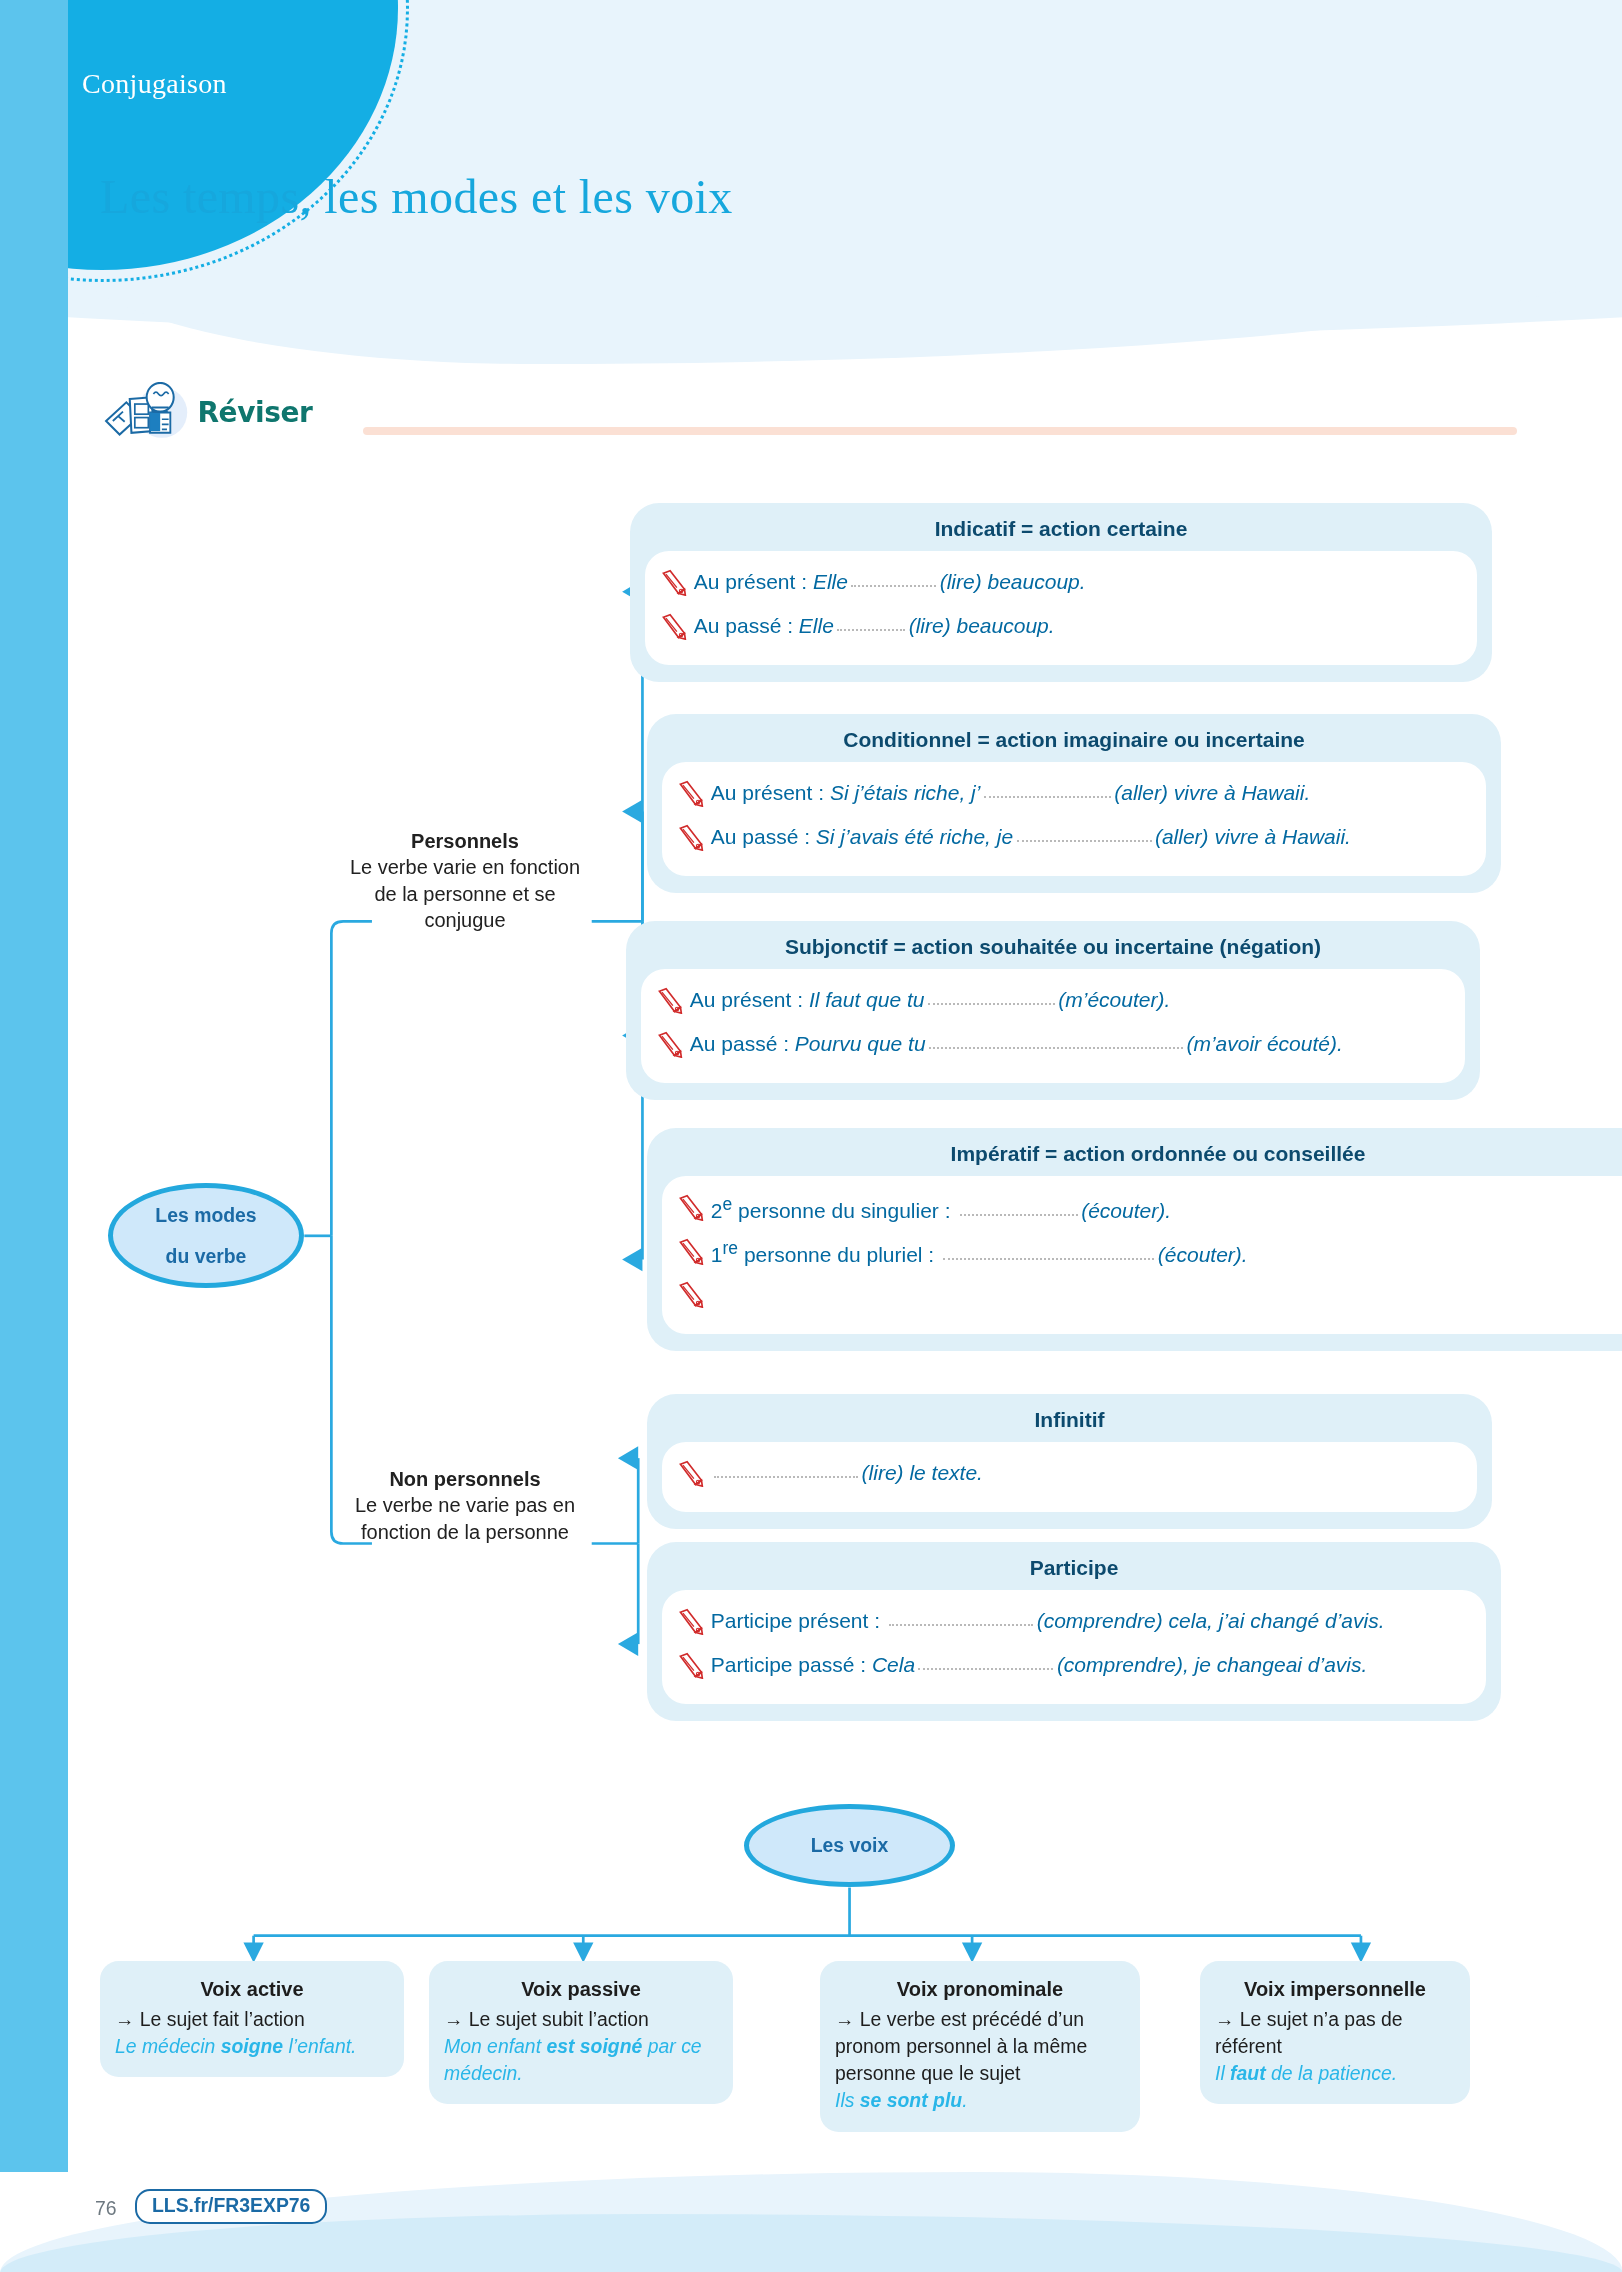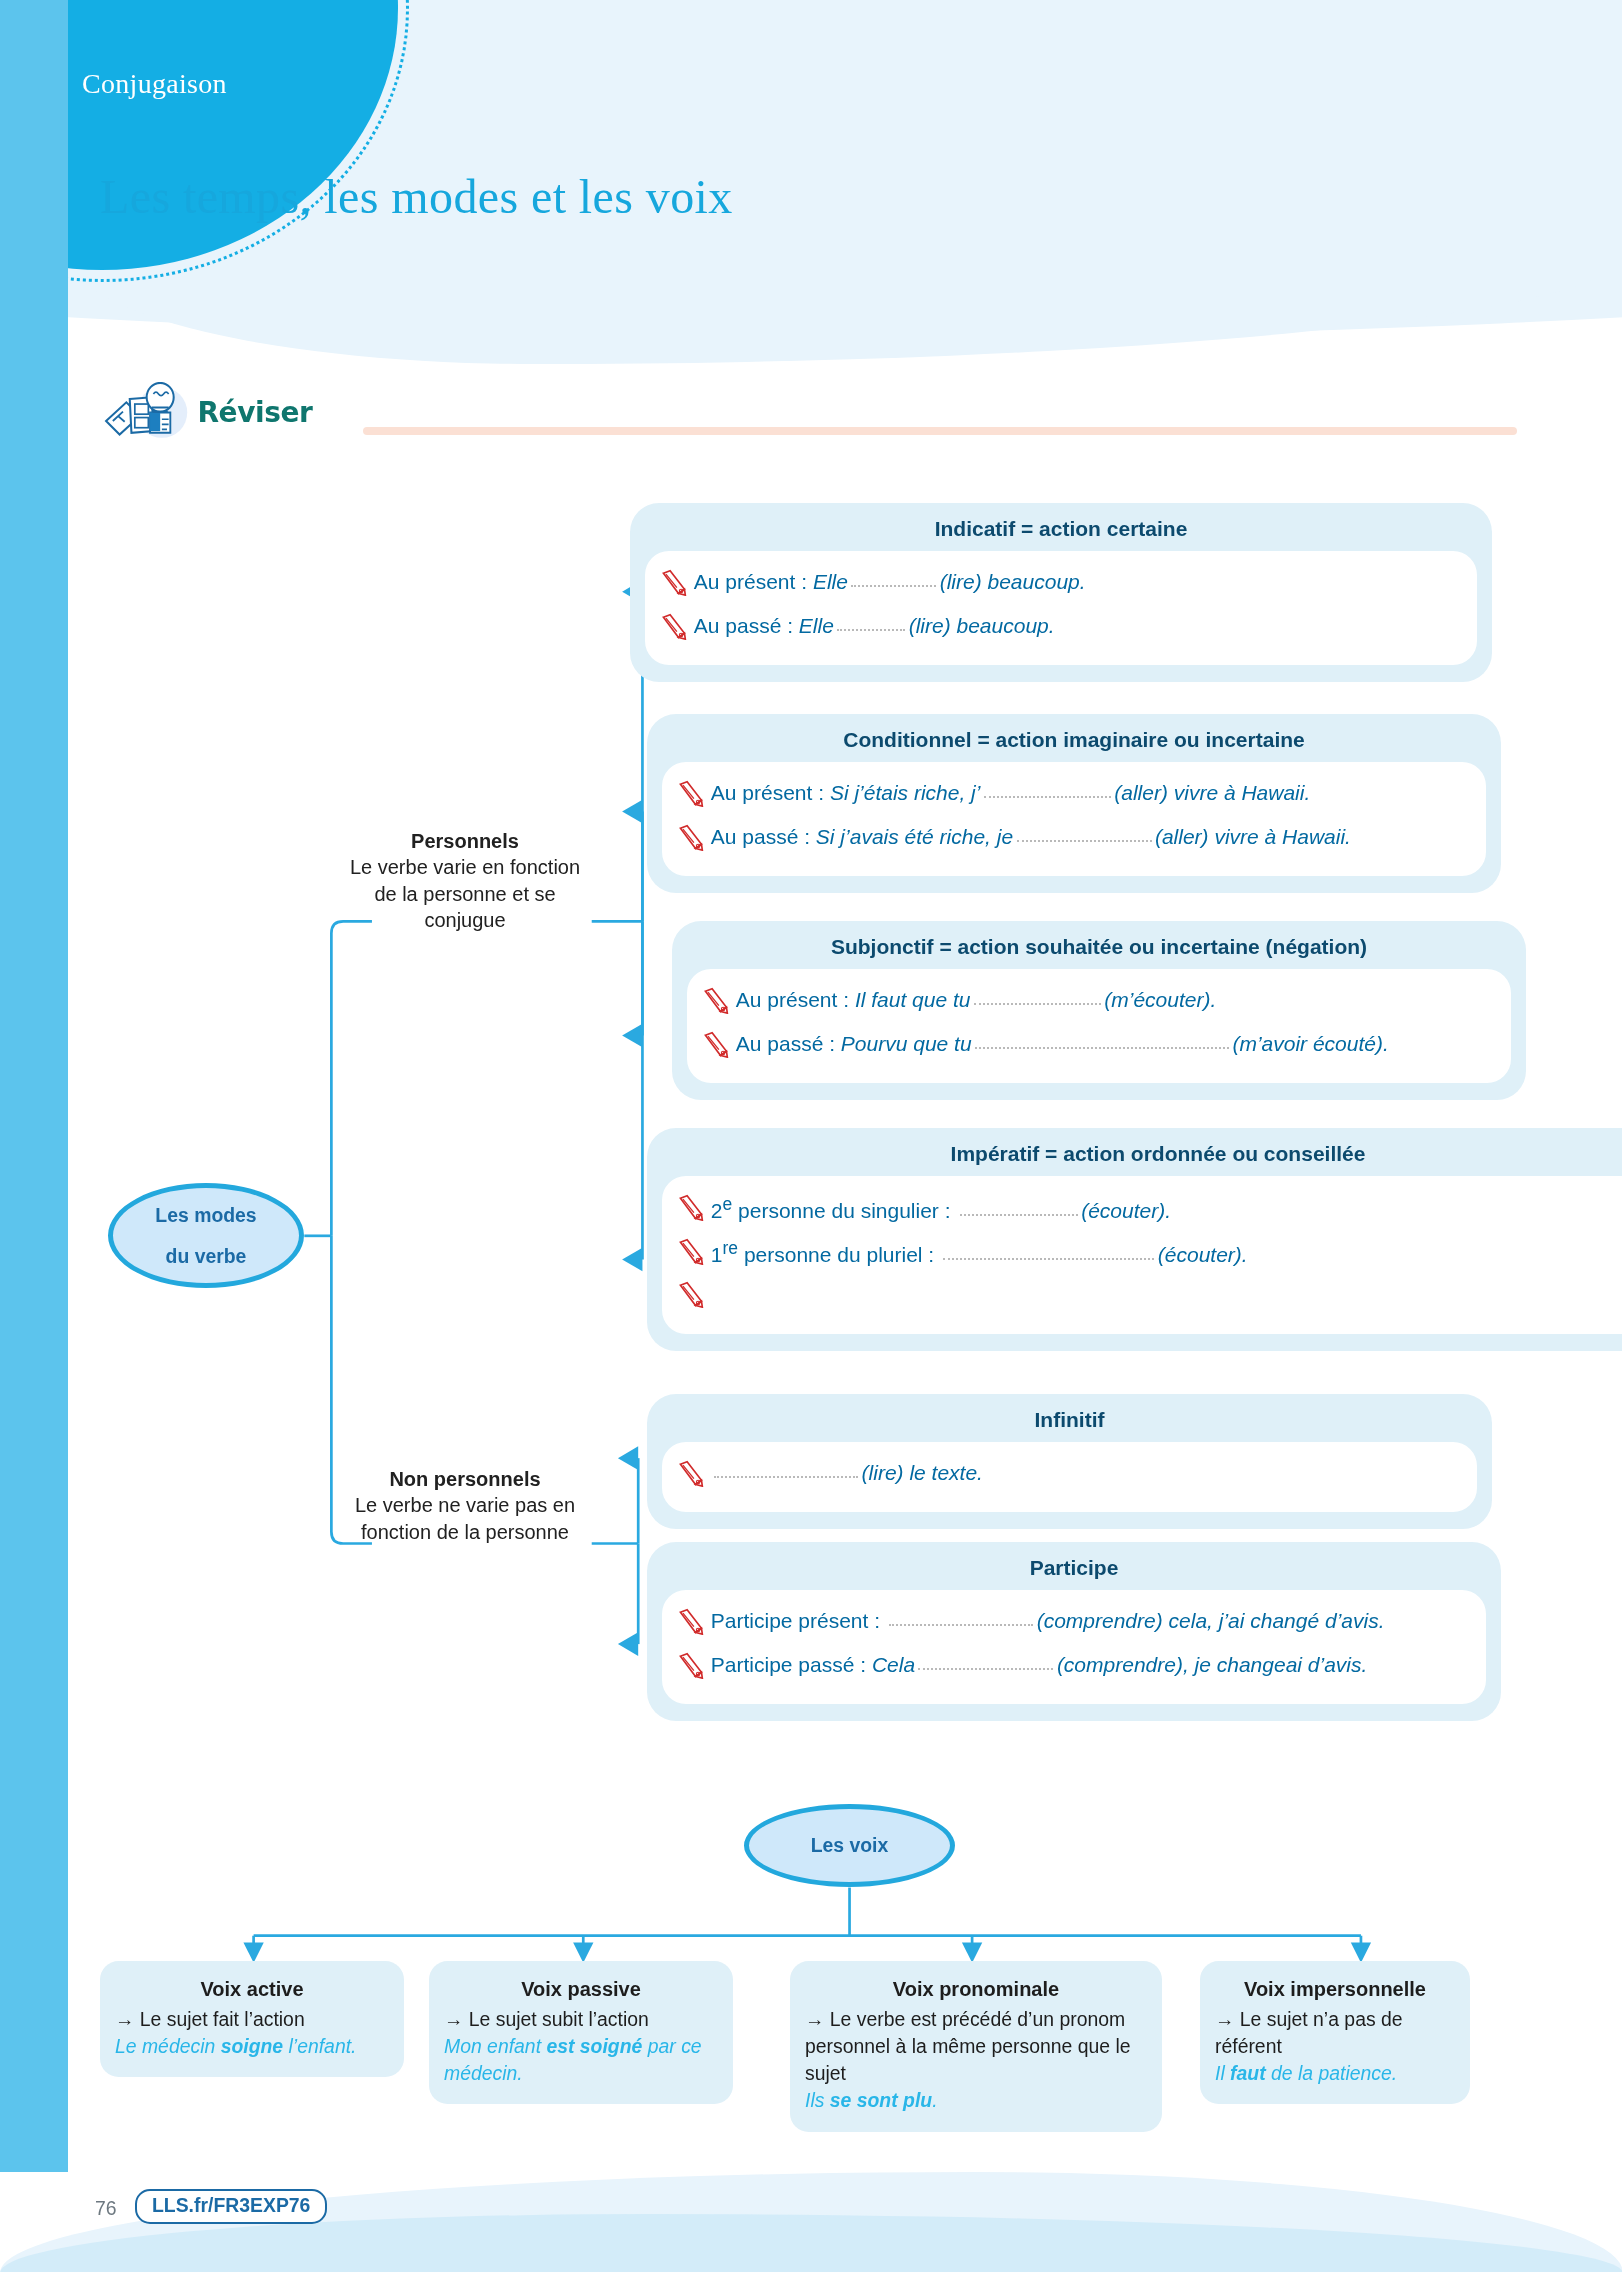--- a/index.html
+++ b/index.html
@@ -170,21 +170,21 @@
   .ex-text i { font-style: italic; }
   .dots {
     display: inline-block;
     border-bottom: 2.5px dotted #b9b9b9;
     vertical-align: 2.5px;
     margin: 0 3.4px;
   }
 
   #card-indicatif   { left: 630px; top: 503px;  width: 862px; }
   #card-conditionnel{ left: 647px; top: 714px;  width: 854px; }
-  #card-subjonctif  { left: 672px; top: 921px; width: 854px; }
+  #card-subjonctif  { left: 626px; top: 921px; width: 854px; }
   #card-imperatif   { left: 647px; top: 1128px; width: 1022px; }
   #card-infinitif   { left: 647px; top: 1394px; width: 845px; }
   #card-participe   { left: 647px; top: 1542px; width: 854px; }
 
   
   .voice-box {
     position: absolute;
     top: 1961px;
     background: #dff0f8;
     border-radius: 18.6px;
@@ -203,21 +203,21 @@
   .voice-desc { display: block; }
   .voice-ex {
     display: block;
     color: #29b6e8;
     font-style: italic;
   }
   .voice-ex b { font-weight: bold; font-style: italic; }
 
   #voice-1 { left: 100px; width: 304px; }
   #voice-2 { left: 429px; width: 304px; }
-  #voice-3 { left: 790px; width: 372px; }
+  #voice-3 { left: 820px; width: 320px; }
   #voice-4 { left: 1200px; width: 270px; }
 
   
   #wires { position: absolute; left: 0; top: 0; width: 1623px; height: 2273px; pointer-events: none; }
 
   
   .footer-wave {
     position: absolute;
     left: 0; bottom: 0;
     width: 1623px; height: 101px;

